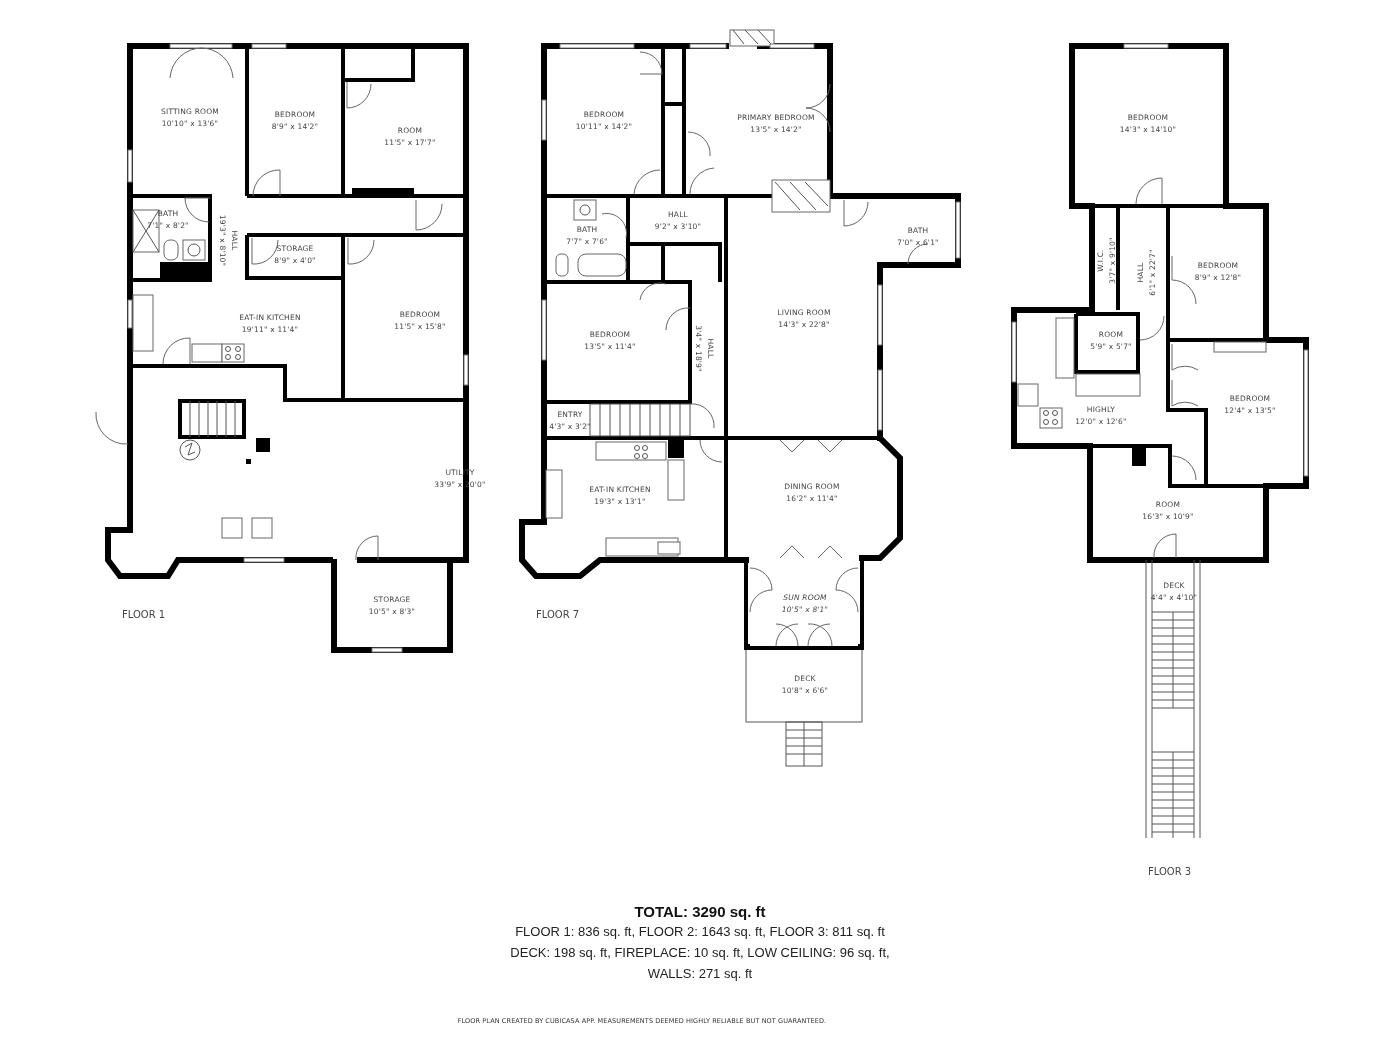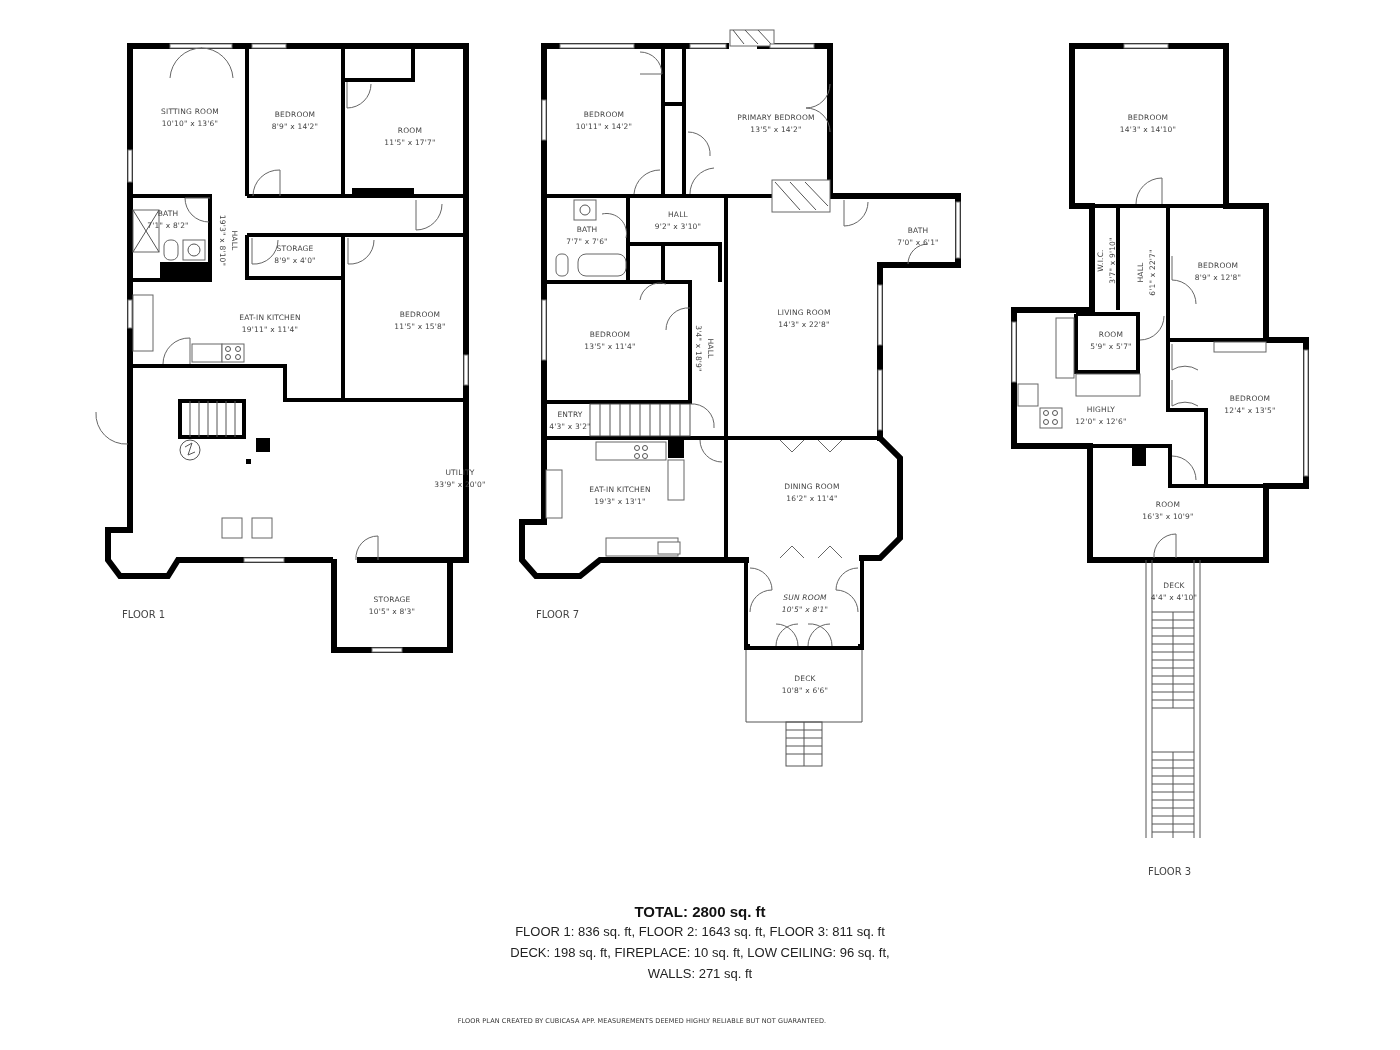--- a/index.html
+++ b/index.html
@@ -228,18 +228,18 @@
 <div class="room-name vert" style="left:1146px;top:262px;transform:translateX(-50%) rotate(-90deg);"><span>HALL</span><span class="room-dim">6'1" x 22'7"</span></div>
 <div class="room-name" style="left:1218px;top:261px;"><span>BEDROOM</span><span class="room-dim">8'9" x 12'8"</span></div>
 <div class="room-name" style="left:1111px;top:330px;"><span>ROOM</span><span class="room-dim">5'9" x 5'7"</span></div>
 <div class="room-name" style="left:1101px;top:405px;"><span>HIGHLY</span><span class="room-dim">12'0" x 12'6"</span></div>
 <div class="room-name" style="left:1250px;top:394px;"><span>BEDROOM</span><span class="room-dim">12'4" x 13'5"</span></div>
 <div class="room-name" style="left:1168px;top:500px;"><span>ROOM</span><span class="room-dim">16'3" x 10'9"</span></div>
 <div class="room-name" style="left:1174px;top:581px;"><span>DECK</span><span class="room-dim">4'4" x 4'10"</span></div>
 <div class="floor-label" style="left:1148px;top:866px;">FLOOR 3</div>
 
 <div id="summary">
-  <div class="total">TOTAL: 2800 sq. ft</div>
+  <div class="total">TOTAL: 3290 sq. ft</div>
   <div class="line">FLOOR 1: 836 sq. ft, FLOOR 2: 1643 sq. ft, FLOOR 3: 811 sq. ft</div>
   <div class="line">DECK: 198 sq. ft, FIREPLACE: 10 sq. ft, LOW CEILING: 96 sq. ft,</div>
   <div class="line">WALLS: 271 sq. ft</div>
 </div>
 <div id="disclaimer">FLOOR PLAN CREATED BY CUBICASA APP. MEASUREMENTS DEEMED HIGHLY RELIABLE BUT NOT GUARANTEED.</div>
 
 </body></html>

